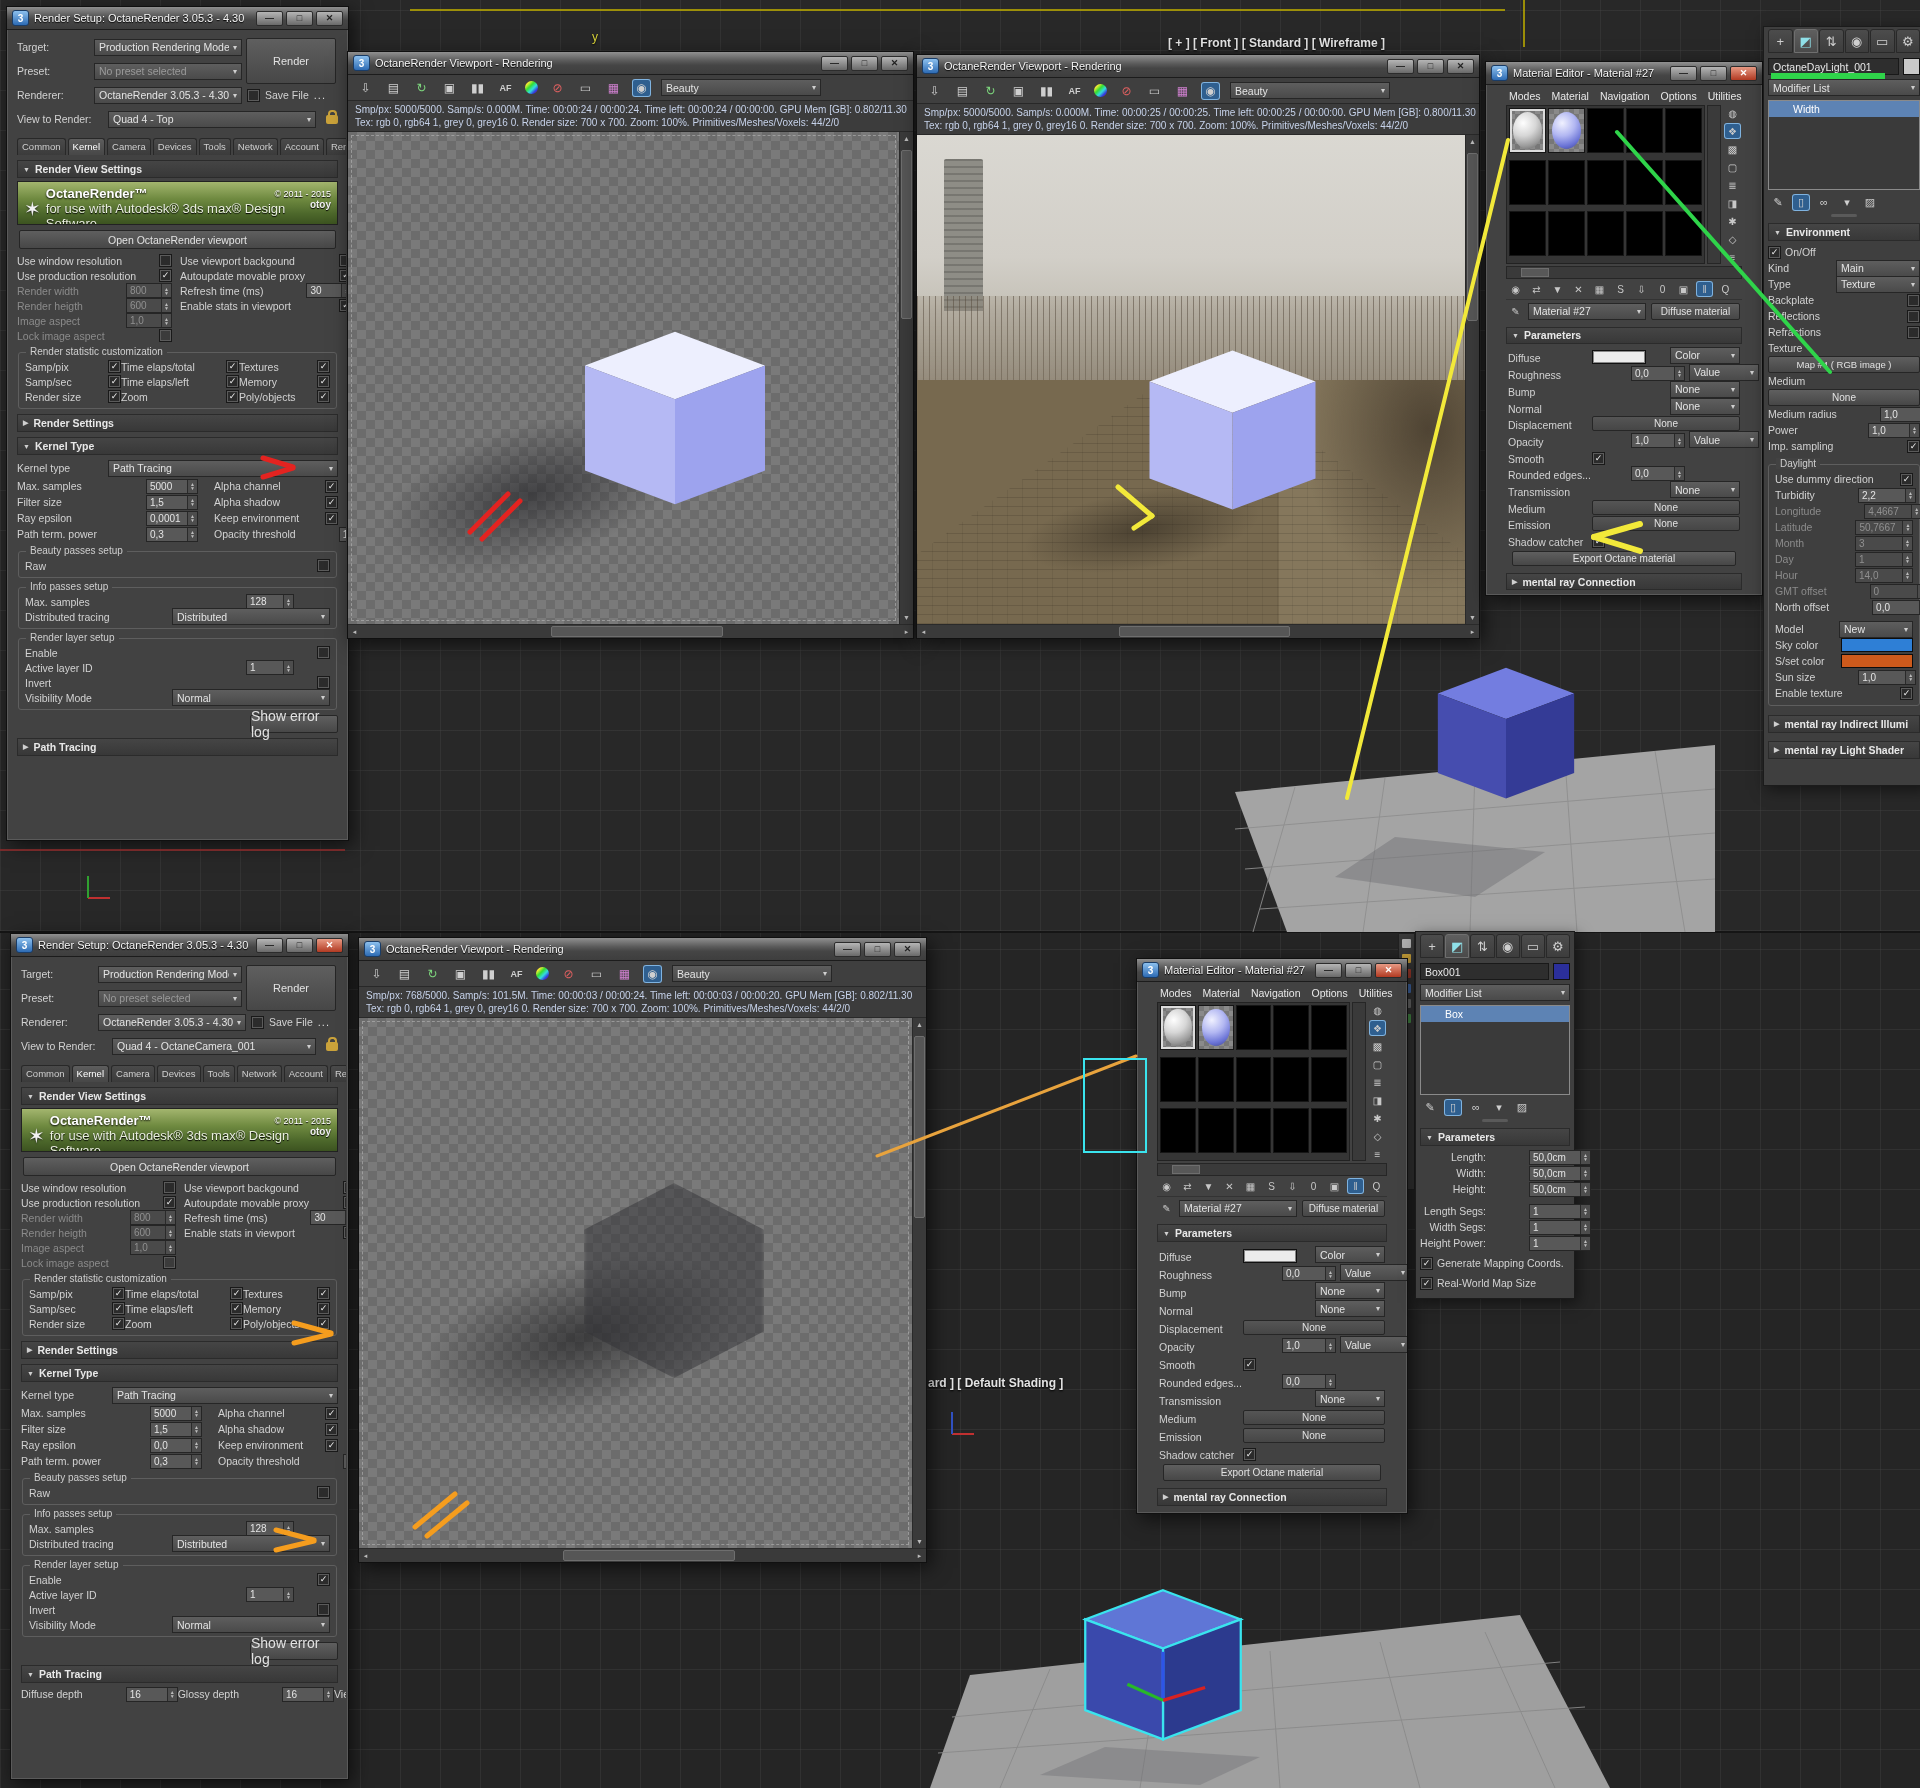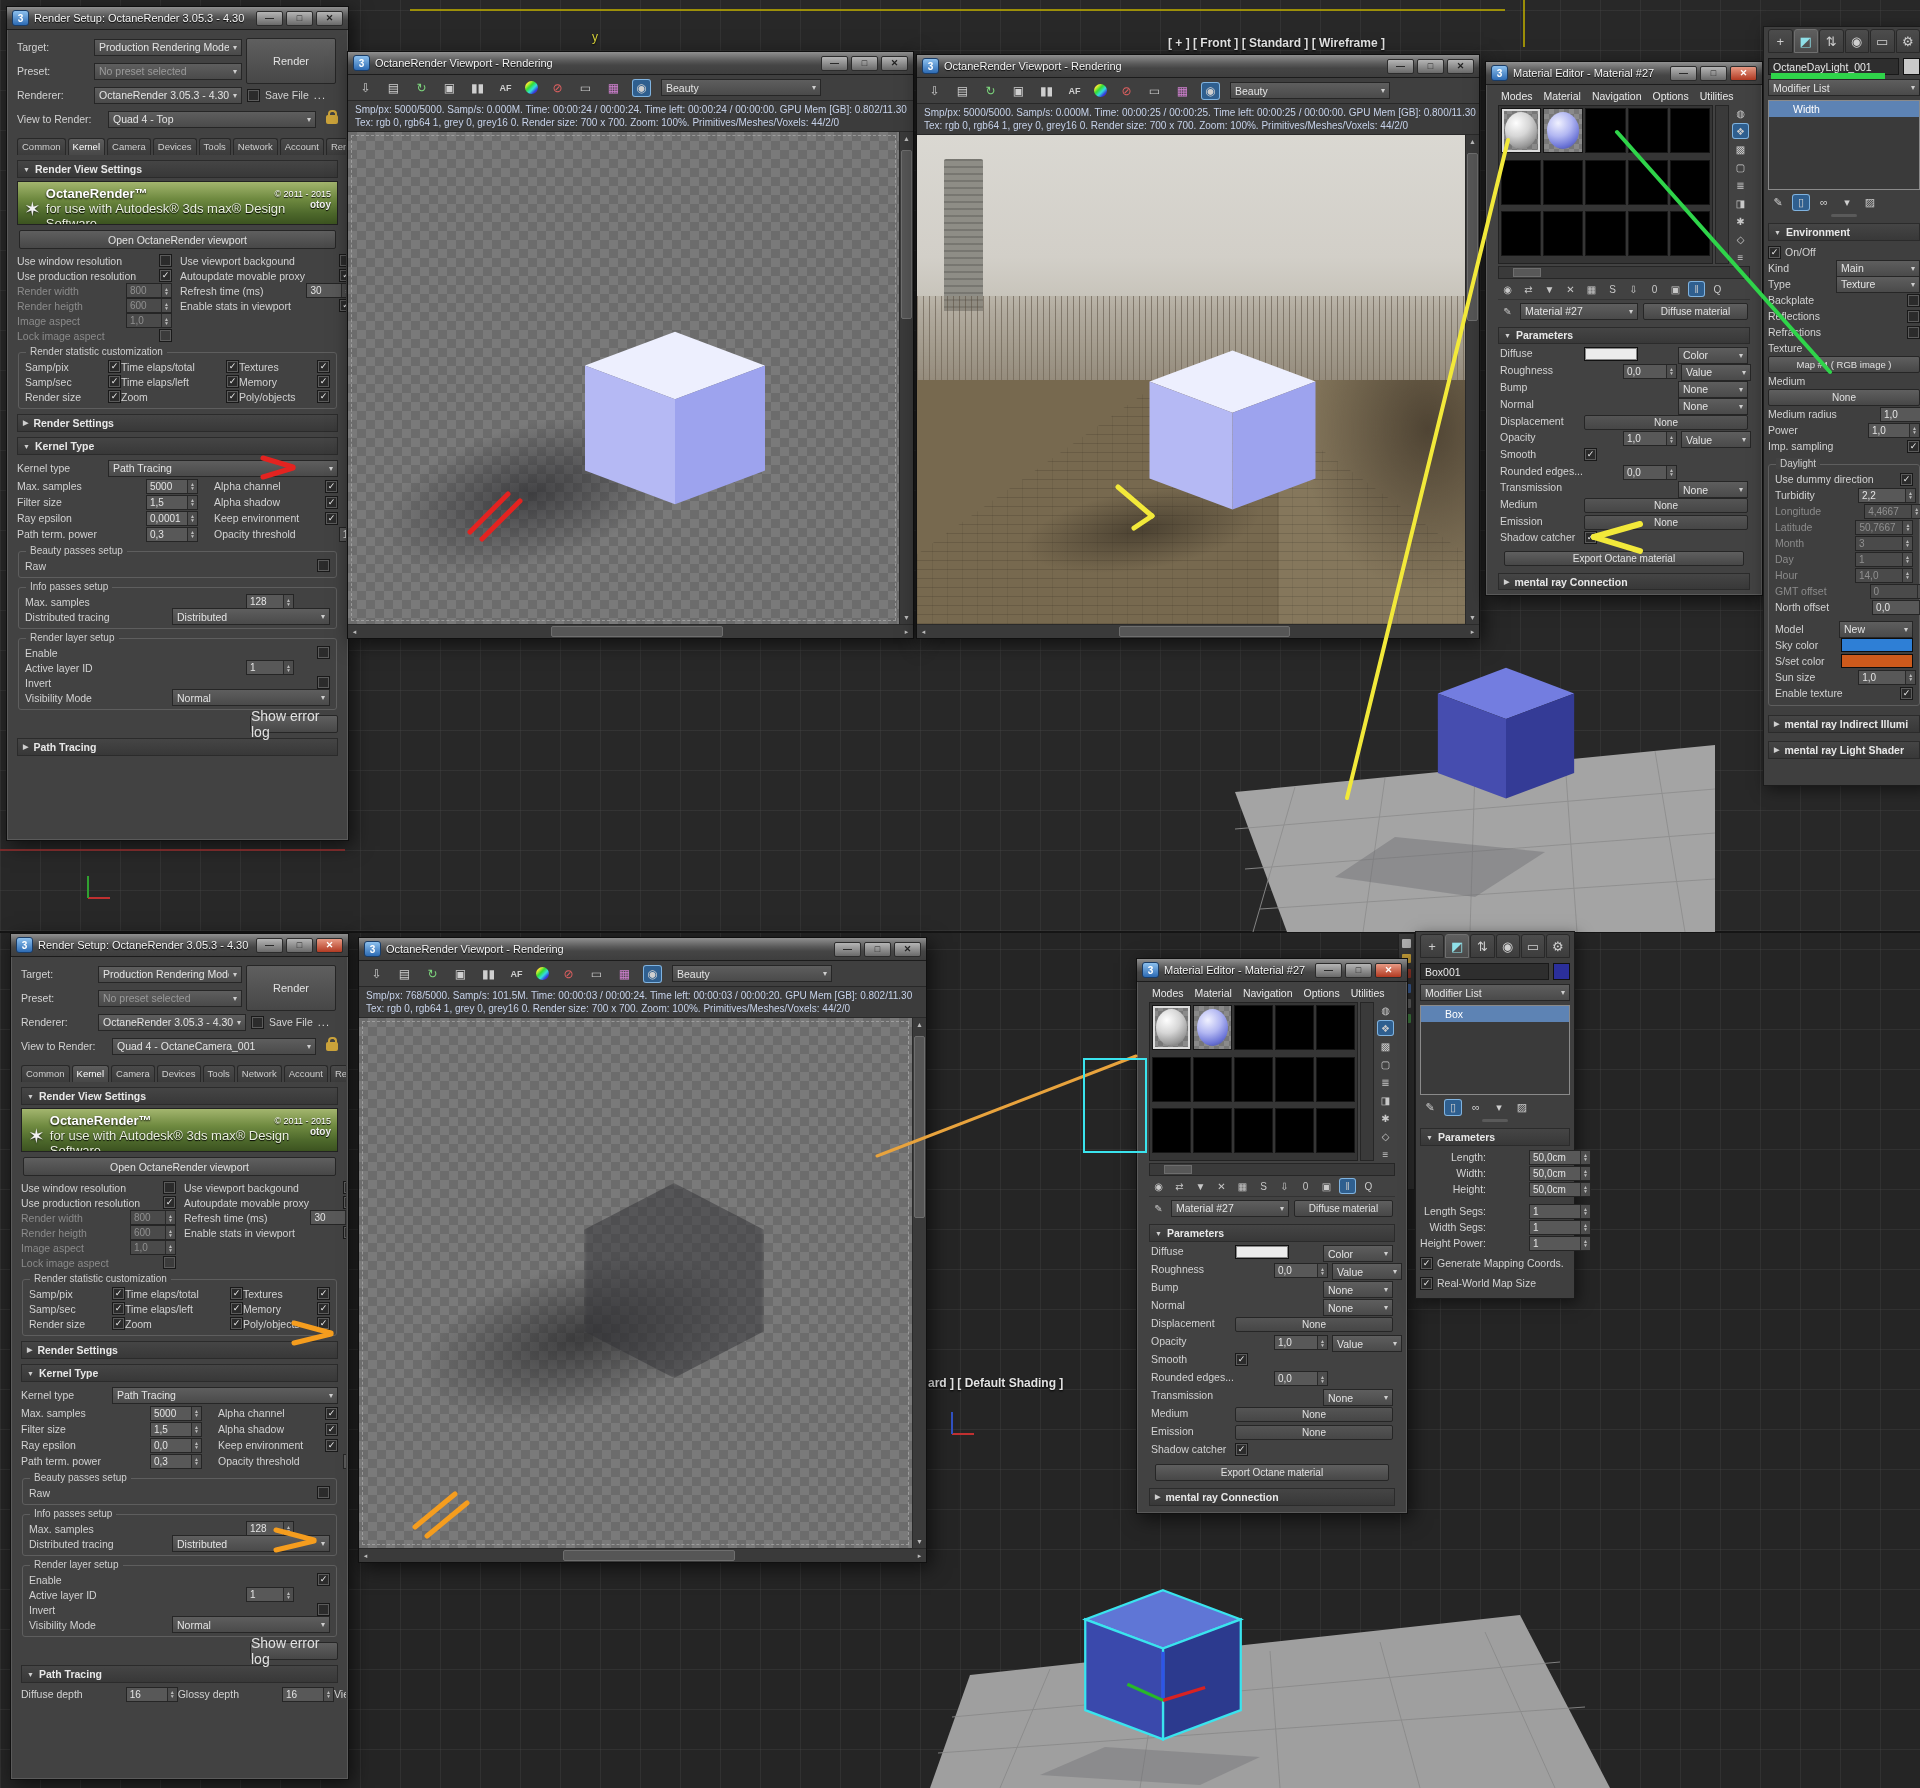--- a/index.html
+++ b/index.html
@@ -118,21 +118,21 @@
   .ph-ground{position:absolute;left:0;right:0;bottom:0;height:50%;background:#77694f;}
   .ph-verge-r{position:absolute;right:0;bottom:0;width:34%;height:100%;
     background:radial-gradient(ellipse at 80% 20%,rgba(56,46,34,.7),transparent 60%),#85775c;}
   .ph-road{position:absolute;left:0;right:0;bottom:0;height:100%;
     background:linear-gradient(180deg,#a79d90 0%,#9a9184 40%,#8d8478 100%);
     background-image:repeating-linear-gradient(180deg,rgba(0,0,0,.12) 0 1px,transparent 1px 9px),
                      repeating-linear-gradient(90deg,rgba(0,0,0,.07) 0 1px,transparent 1px 15px);
     -webkit-clip-path:polygon(45% 0%,56% 0%,118% 100%,-18% 100%);clip-path:polygon(45% 0%,56% 0%,118% 100%,-18% 100%);}
   
   .mewin{display:flex;flex-direction:column;}
-  .me-body{flex:1;display:flex;flex-direction:column;padding:2px 12px;min-height:0;overflow:hidden;}
+  .me-body{flex:1;display:flex;flex-direction:column;padding:2px 20px;min-height:0;overflow:hidden;}
   .me-menu{display:flex;gap:11px;height:17px;align-items:center;font-size:10.5px;color:#e8e8e8;padding:0 3px;flex:none;}
   .me-slots{display:flex;gap:2px;flex:none;margin-top:1px;}
   .slot-grid{display:grid;grid-template-columns:repeat(5,1fr);gap:2px;flex:1;background:#353535;padding:2px;border:1px solid #222;}
   .slot{height:43px;background:#000;border:1px solid #161616;position:relative;}
   .slot.sel{box-shadow:0 0 0 2px #dcdcdc inset;}
   .slot.sphere{background-color:#777;
     background-image:linear-gradient(45deg,#8a8a8a 25%,transparent 25%,transparent 75%,#8a8a8a 75%),
                      linear-gradient(45deg,#8a8a8a 25%,#777 25%,#777 75%,#8a8a8a 75%);
     background-position:0 0,5px 5px;background-size:10px 10px;}
   .slot.sphere::before{content:'';position:absolute;inset:3px;border-radius:50%;}
@@ -140,21 +140,21 @@
   .slot.blue::before{background:radial-gradient(circle at 35% 30%,#f0f1ff,#b2b7f2 40%,#6a73d6 72%,#373d85 100%);}
   .slot.photo-slot{background:linear-gradient(180deg,#dbd8d1 0 44%,#91старь 0 0),linear-gradient(180deg,#dbd8d1 0 44%,#90846f 44% 58%,#a49a8d 58% 100%);}
   .me-vscroll{width:12px;background:#3a3a3a;border:1px solid #262626;position:relative;}
   .me-icol{width:19px;display:flex;flex-direction:column;gap:4px;align-items:center;padding-top:1px;}
   .mi-ic{width:15px;height:14px;display:flex;align-items:center;justify-content:center;font-size:10px;color:#c8c8c8;}
   .mi-ic.act{background:#2f5f8f;box-shadow:0 0 0 1px #7fb3e0;border-radius:2px;}
   .me-hscroll{height:11px;background:#3a3a3a;border:1px solid #262626;margin-top:2px;position:relative;flex:none;}
   .me-hscroll .th{position:absolute;top:1px;bottom:1px;left:14px;width:26px;background:#585858;border:1px solid #6e6e6e;}
   .me-toolbar{display:flex;gap:6px;align-items:center;height:20px;padding:0 2px;flex:none;border-bottom:1px solid #333;}
   .me-namerow{display:flex;gap:5px;align-items:center;height:22px;flex:none;padding:0 2px;}
-  .me-row{display:flex;align-items:flex-start;height:18px;gap:4px;padding:0 2px;}
+  .me-row{display:flex;align-items:flex-end;height:18px;gap:4px;padding:0 2px;}
   .me-row .lab{width:80px;flex:none;}
   .dd.right{margin-left:auto;width:60px;}
   .swatch{width:52px;height:12px;background:#ececec;border:1px solid #111;box-shadow:0 0 0 1px #888 inset;flex:none;}
   .btn3.nonewide{flex:1;height:13px;font-size:10px;background:linear-gradient(#555,#464646);}
   .btn3.export{margin:3px 6px 2px;height:15px;font-size:10px;}
   
   .cpanel{position:absolute;background:#3f3f3f;border:1px solid #1b1b1b;z-index:10;font-size:10.5px;color:#d4d4d4;
           display:flex;flex-direction:column;padding:2px 4px;box-shadow:3px 4px 14px rgba(0,0,0,.5);}
   .ptabs{display:flex;gap:1px;height:24px;margin-bottom:3px;flex:none;}
   .ptab{flex:1;display:flex;align-items:center;justify-content:center;background:linear-gradient(#4c4c4c,#3d3d3d);

